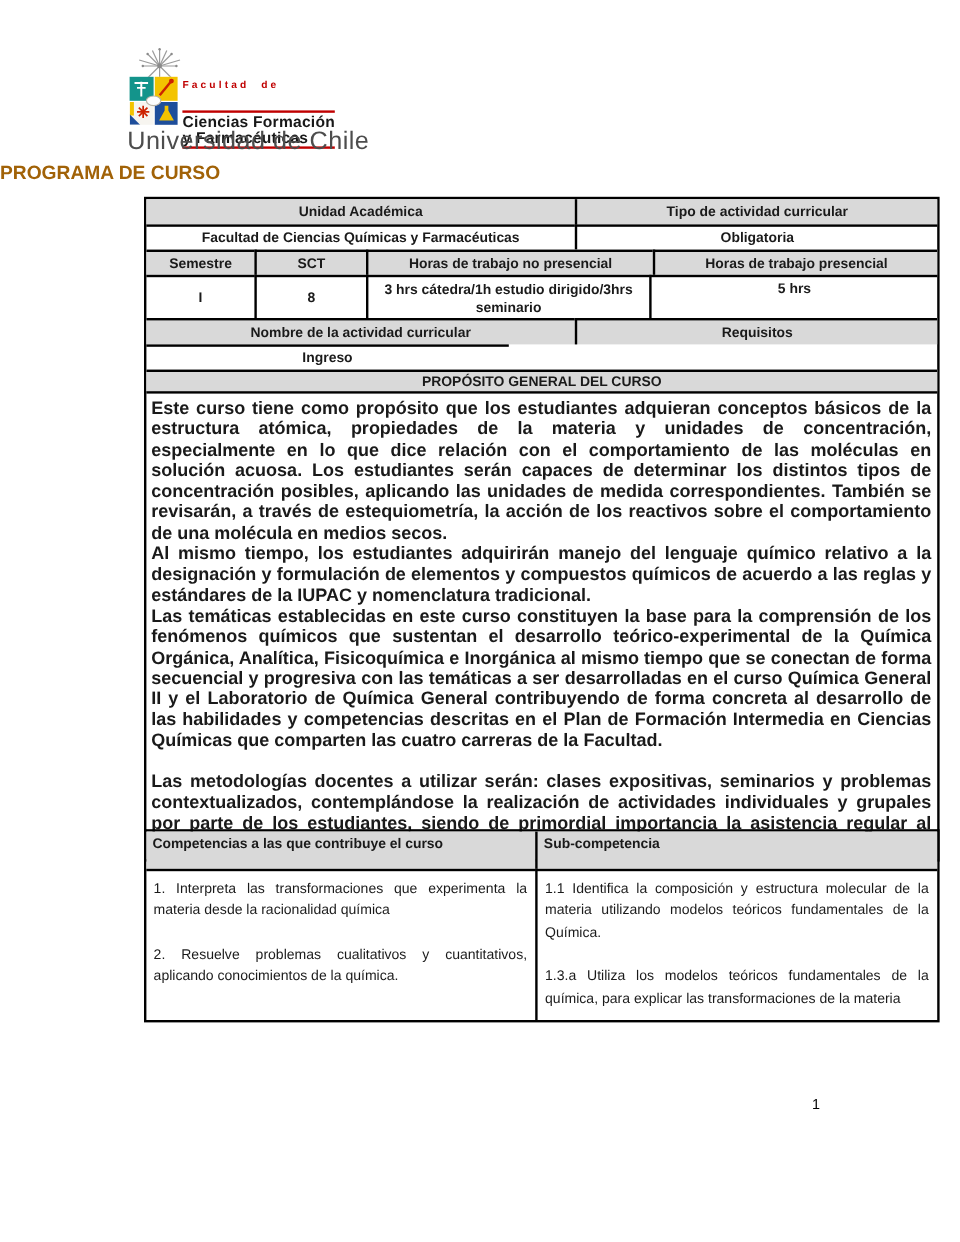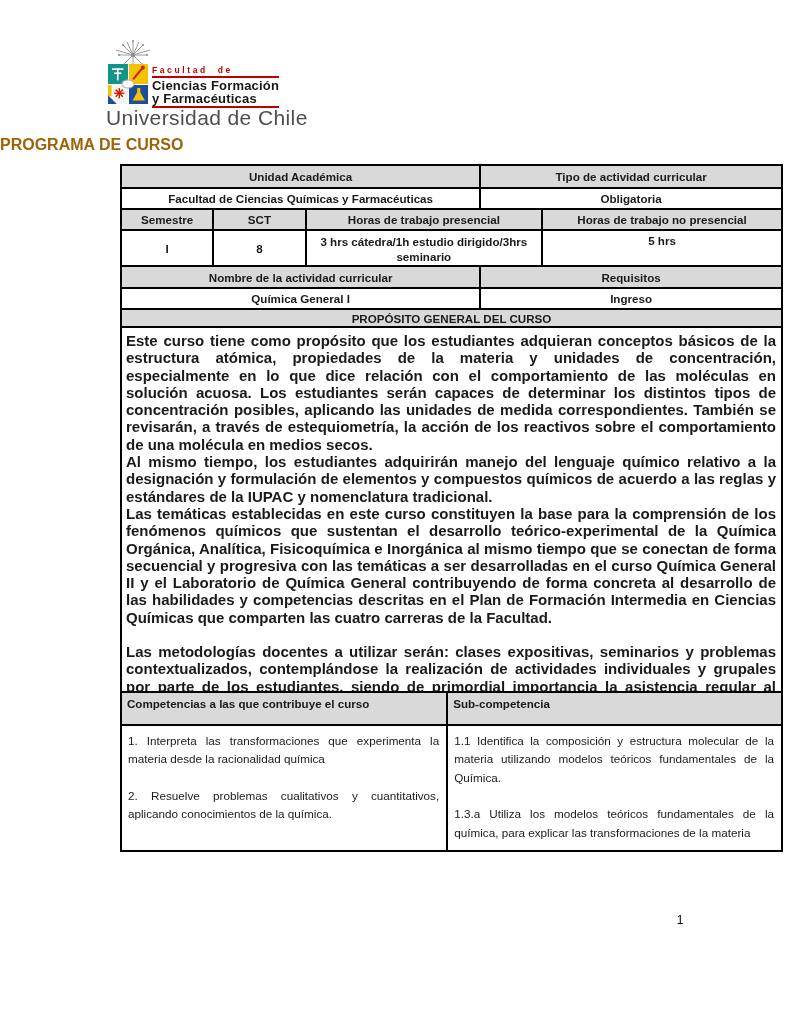--- a/index.html
+++ b/index.html
@@ -43,21 +43,21 @@
     background:#fdfdfd;
     border:1px solid #b9b3a6;
     border-radius:50%;
   }
   .logo-text { margin-left:4px; padding-top:1px; }
   .fac-small {
     color:var(--logo-red,#c00000);
     font-size:8.5px; font-weight:bold;
     letter-spacing:2.6px; word-spacing:5px;
     border-bottom:2px solid var(--logo-red,#c00000);
-    padding-bottom:1px; margin-bottom:1px;
+    padding-bottom:17px; margin-bottom:1px;
     white-space:nowrap;
   }
   .fac-bold {
     font-size:13px; font-weight:bold; color:#181818;
     line-height:13px; letter-spacing:0.2px; white-space:nowrap;
   }
   .fac-underline { border-bottom:2px solid var(--logo-red,#c00000); padding-bottom:1px; }
   .univ-line {
     position:absolute; left:0px; top:66px;
     font-size:21px; color:#4d4d4d; letter-spacing:0.4px; white-space:nowrap;
@@ -201,35 +201,34 @@
       <div class="tcell hdr c-center w-half-l h-21">Unidad Académica</div>
       <div class="tcell hdr c-center w-half-r h-21">Tipo de actividad curricular</div>
     </div>
     <div class="trow">
       <div class="tcell c-center w-half-l h-21">Facultad de Ciencias Químicas y Farmacéuticas</div>
       <div class="tcell c-center w-half-r h-21">Obligatoria</div>
     </div>
     <div class="trow">
       <div class="tcell hdr c-center w-sem h-21">Semestre</div>
       <div class="tcell hdr c-center w-sct h-21">SCT</div>
+      <div class="tcell hdr c-center w-nopres h-21">Horas de trabajo no presencial</div>
       <div class="tcell hdr c-center w-pres h-21">Horas de trabajo presencial</div>
-      <div class="tcell hdr c-center w-nopres h-21">Horas de trabajo no presencial</div>
     </div>
     <div class="trow">
       <div class="tcell c-center w-sem h-36">I</div>
       <div class="tcell c-center w-sct h-36">8</div>
       <div class="tcell c-center w-pres h-36 lh-tight" style="align-items:flex-start; padding-top:3px;">3 hrs cátedra/1h estudio dirigido/3hrs seminario</div>
       <div class="tcell c-center w-nopres h-36" style="align-items:flex-start; padding-top:3px;">5 hrs</div>
     </div>
     <div class="trow">
       <div class="tcell hdr c-center w-half-l h-22">Nombre de la actividad curricular</div>
       <div class="tcell hdr c-center w-half-r h-22">Requisitos</div>
     </div>
     <div class="trow">
-      <div class="tcell c-center w-half-l h-21">Química General I</div>
       <div class="tcell c-center w-half-r h-21">Ingreso</div>
     </div>
     <div class="trow">
       <div class="tcell hdr c-center h-18" style="width:100%;">PROPÓSITO GENERAL DEL CURSO</div>
     </div>
     <div class="trow">
       <div class="tcell purpose-cell">
         <p><span>Este curso tiene como propósito que los estudiantes adquieran </span><strong>conceptos básicos de la estructura atómica, propiedades de la materia y unidades de concentración,</strong><span> especialmente en lo que dice relación con el comportamiento de las moléculas en solución acuosa.  Los estudiantes serán capaces de determinar los distintos tipos de concentración posibles, aplicando las unidades de medida correspondientes. También se revisarán, a través de estequiometría, la acción de los reactivos sobre el comportamiento de una molécula en medios secos.</span></p>
         <p>Al mismo tiempo, los estudiantes adquirirán manejo del lenguaje químico relativo a la designación y formulación de elementos y compuestos químicos de acuerdo a las reglas y estándares de la IUPAC y nomenclatura tradicional.</p>
         <p>Las temáticas establecidas en este curso constituyen la base para la comprensión de los fenómenos químicos que sustentan el desarrollo teórico-experimental de la Química Orgánica, Analítica, Fisicoquímica e Inorgánica al mismo tiempo que se conectan de forma secuencial y progresiva con las temáticas a ser desarrolladas en el curso Química General II y el Laboratorio de Química General contribuyendo de forma concreta al desarrollo de las habilidades y competencias descritas en el Plan de Formación Intermedia en Ciencias Químicas que comparten las cuatro carreras de la Facultad.</p>

